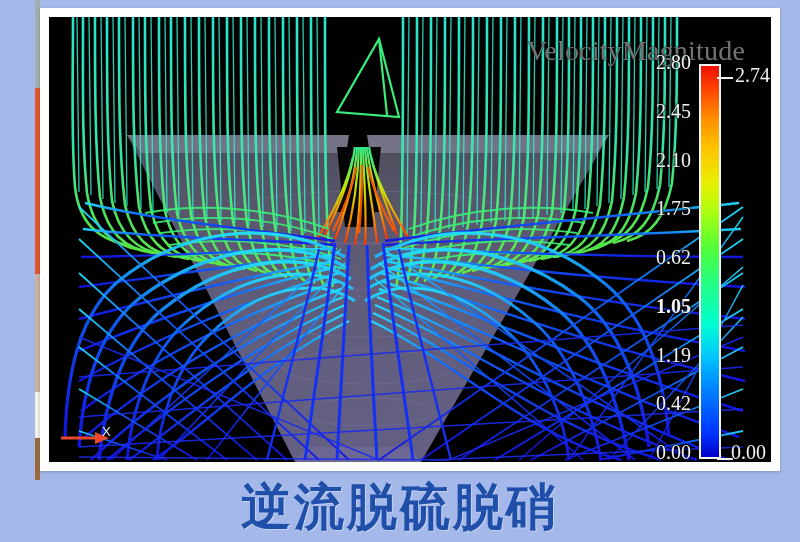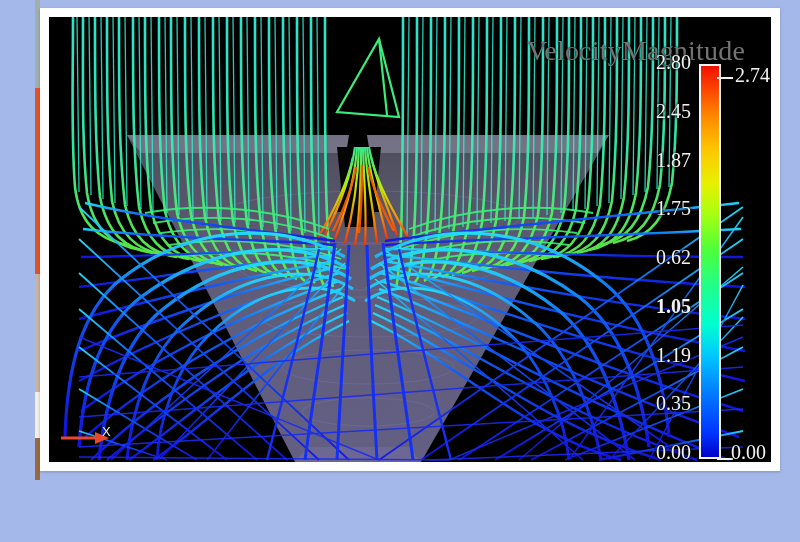--- a/index.html
+++ b/index.html
@@ -451,35 +451,36 @@
             <polygon points="36,8 50,14 36,20" fill="#e8482a"></polygon>
           </svg>
           <span class="axis-label-x">X</span>
         </div>
 
         <div class="cbar-title">VelocityMagnitude</div>
 
         <div class="cbar-ticks" id="cbar-ticks">
             <div class="cbar-tick" style="top: -2px;">2.80</div>
             <div class="cbar-tick" style="top: 46.75px;">2.45</div>
-            <div class="cbar-tick" style="top: 95.5px;">1.87</div>
+            <div class="cbar-tick" style="top: 95.5px;">2.10</div>
             <div class="cbar-tick" style="top: 144.25px; text-align: right;">1.75</div>
             <div class="cbar-tick" style="top: 193px;">0.62</div>
             <div class="cbar-tick" style="top: 241.75px; font-weight: bold;">1.05</div>
             <div class="cbar-tick" style="top: 290.5px;">1.19</div>
-            <div class="cbar-tick" style="top: 339.25px;">0.35</div>
+            <div class="cbar-tick" style="top: 339.25px;">0.42</div>
             <div class="cbar-tick" style="top: 388px;">0.00</div>
           </div>
 
         <div class="cbar-box"></div>
 
         <div class="cbar-dash top"></div>
         <div class="cbar-dash bot"></div>
 
         <div class="cbar-endlabel top">2.74</div>
         <div class="cbar-endlabel bot">0.00</div>
 
       </div>
     </div>
   </div>
 
+  <div class="caption">逆流脱硫脱硝</div>
 
 </div>
 
 </body></html>

